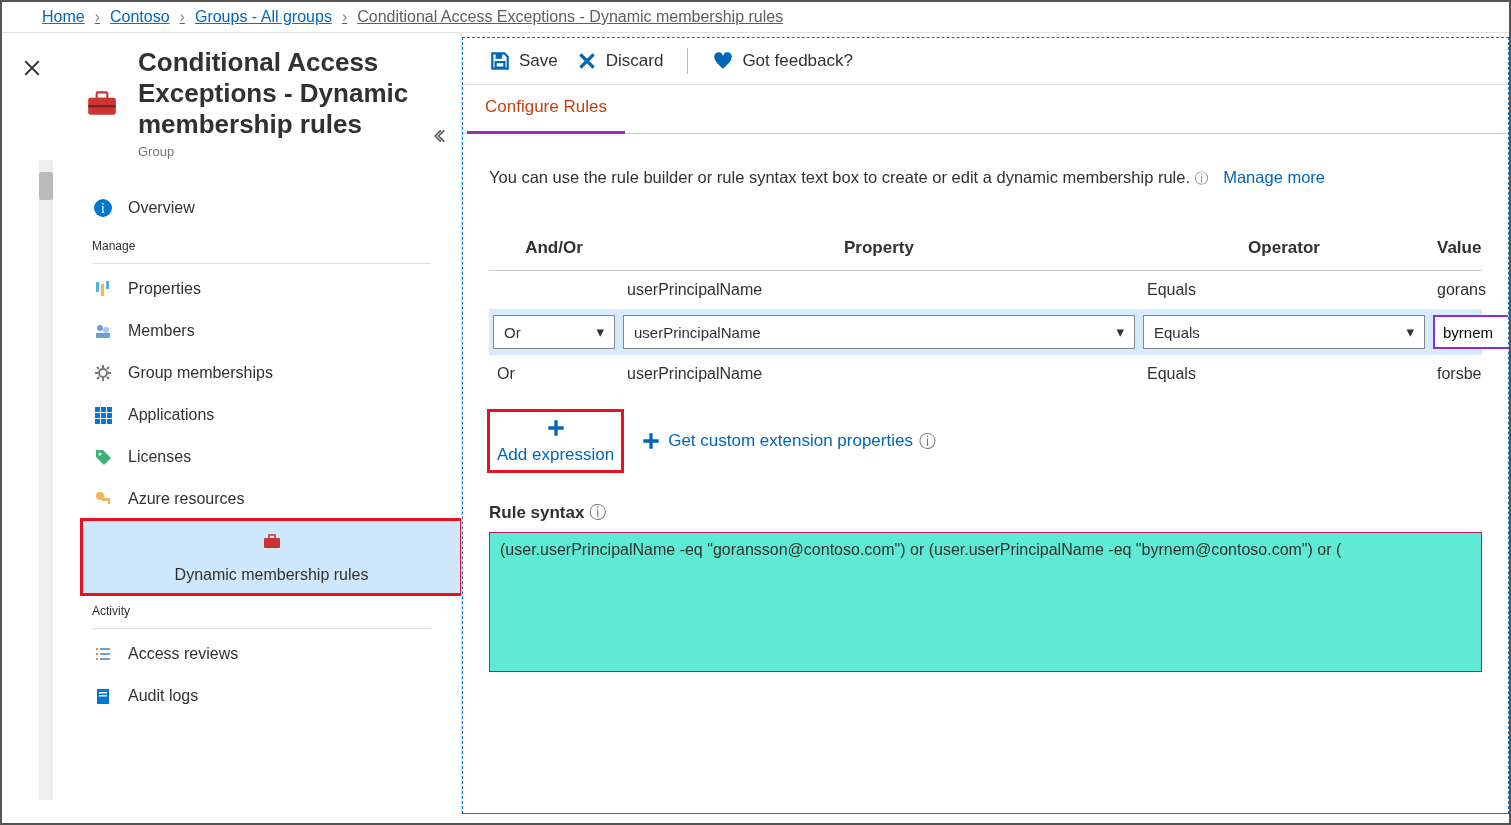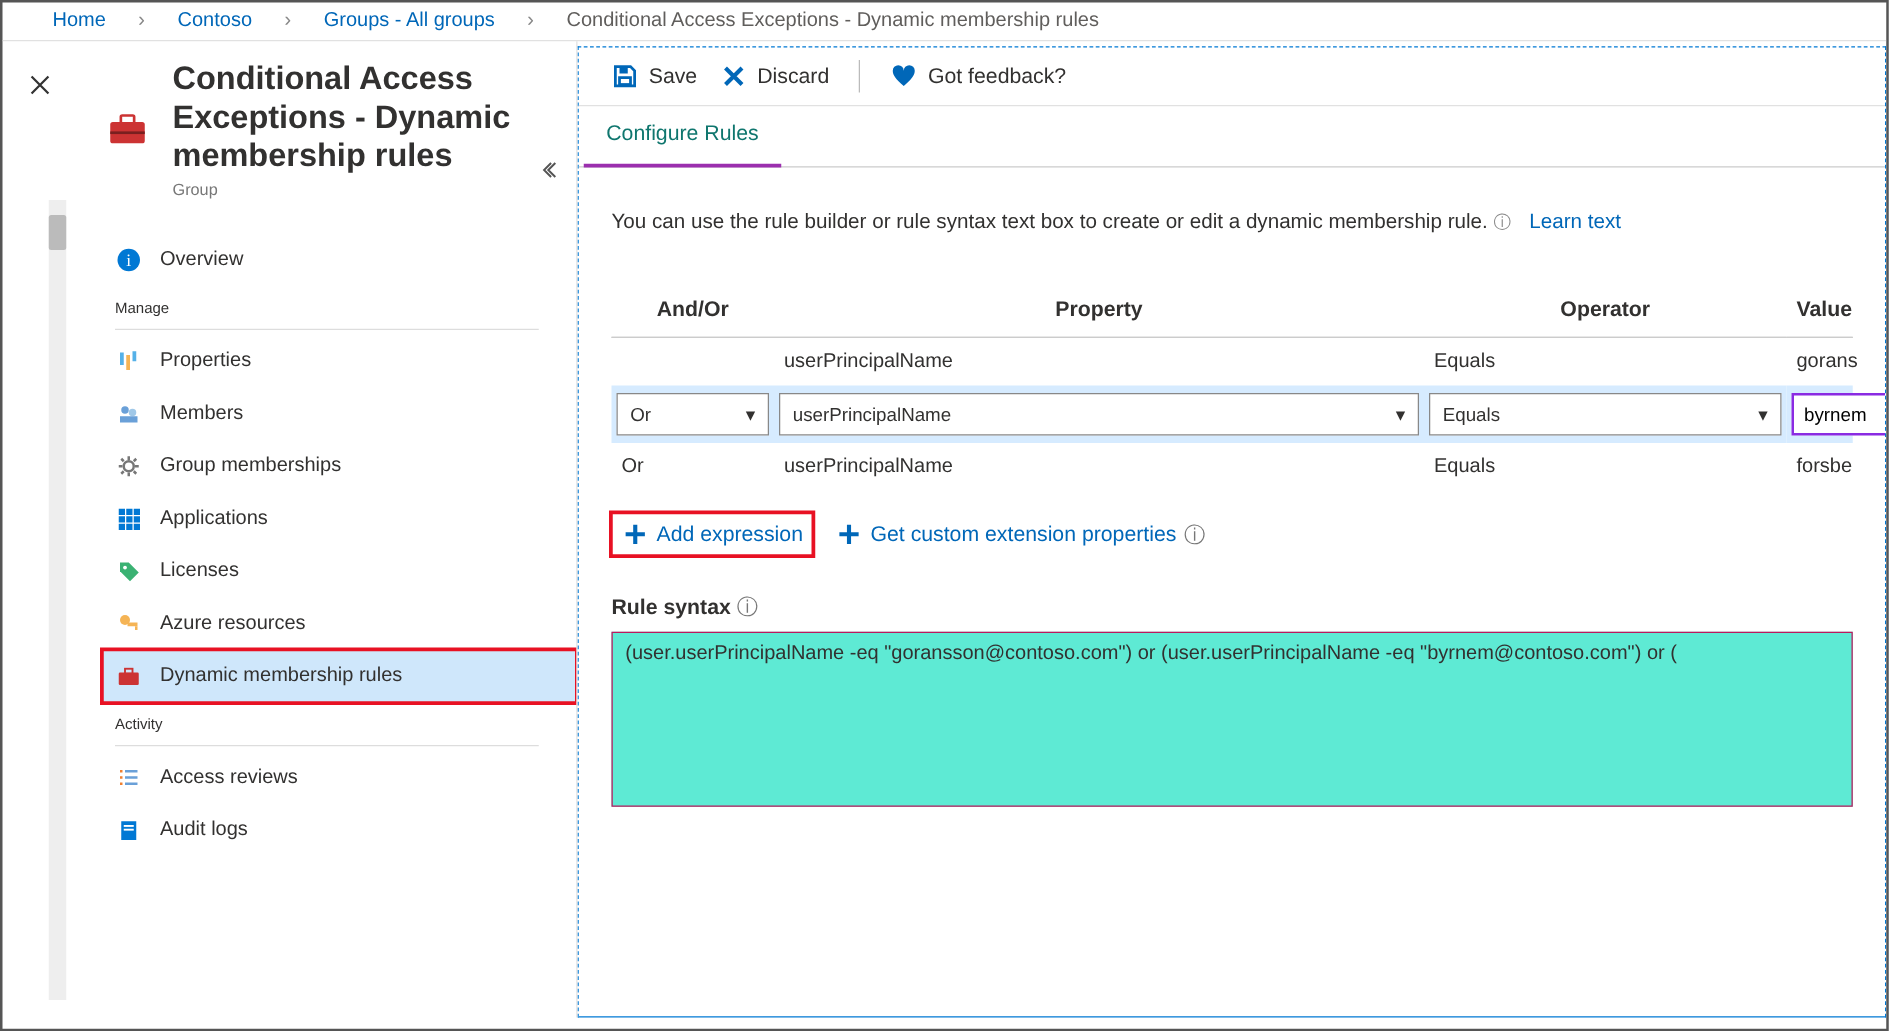--- a/index.html
+++ b/index.html
@@ -16,22 +16,23 @@
   }
   a { color: #0067b8; text-decoration: none; cursor: pointer; }
 
   
   .breadcrumb {
     padding: 6px 20px 6px 40px;
     border-bottom: 1px solid #e1e1e1;
     font-size: 16px;
     display: flex;
     align-items: center;
-    gap: 26px;
+    gap: 10px;
     color: #605e5c;
+    text-decoration: underline;
   }
   .breadcrumb .bc-link { color: #0067b8; }
   .breadcrumb .bc-sep  { color: #888; }
   .breadcrumb .bc-last { color: #605e5c; }
 
   .layout { display: flex; height: calc(100% - 40px); }
 
   .close-col {
     width: 60px; display:flex; justify-content:center; padding-top:26px;
     border-right: 0;
@@ -67,38 +68,38 @@
   .side-item {
     display:flex; align-items:center; gap:14px;
     padding: 10px 10px 10px 10px;
     font-size: 16px; color:#323130; cursor:pointer;
   }
   .side-item.selected {
     background:#cfe7fb;
   }
   .side-item .icon { width:22px; height:22px; display:flex; align-items:center; justify-content:center; }
 
-  .highlight-red { outline: 3px solid #e81123; outline-offset: -1px; }
+  .highlight-red { outline: 3px solid #e81123; outline-offset: -1px; flex-direction: column; }
 
   
   .right-panel { flex:1; display:flex; flex-direction:column; border:1px solid #0078d4; border-top:1px dashed #0078d4; border-left:1px dashed #0078d4; border-right:1px dashed #0078d4; margin-top:4px;}
   .toolbar {
     display:flex; align-items:center; gap:18px; padding: 10px 26px;
     border-bottom: 1px solid #e1e1e1;
     font-size:17px;
   }
   .toolbar .tb-btn { display:flex; align-items:center; gap:8px; cursor:pointer; color:#323130;text-align:right;}
   .toolbar .tb-sep { width:1px; height:26px; background:#bbb; margin:0 6px;}
   .toolbar svg { width:22px; height:22px; }
 
   .tabs { display:flex; border-bottom:1px solid #ccc; padding-left:4px;}
   .tab {
     padding: 12px 18px 14px; font-size:17px; color:#323130; cursor:pointer;
   }
-  .tab.active { color: #0f766e; border-bottom: 3px solid #9b2fae; margin-bottom:-1px;}
+  .tab.active { color: #c2410c; border-bottom: 3px solid #9b2fae; margin-bottom:-1px;}
 
   .content { padding: 34px 26px 20px 26px; overflow:auto; }
   .intro { font-size:16.5px; color:#323130; }
   .intro .info-icon { color:#888; font-size:14px; }
   .intro a { margin-left:10px; }
 
   table.rule-table {
     margin-top: 40px; width: 100%; border-collapse: collapse; table-layout:fixed;
   }
   table.rule-table th {
@@ -325,21 +326,21 @@
     </div>
 
     <div class="tabs">
       <div class="tab active">Configure Rules</div>
     </div>
 
     <div class="content">
       <div class="intro">
         <span>You can use the rule builder or rule syntax text box to create or edit a dynamic membership rule.</span>
         <span class="info-icon">ⓘ</span>
-        <a>Learn text</a>
+        <a>Manage more</a>
       </div>
 
       <table class="rule-table">
         <colgroup>
             <col class="col-andor">
             <col class="col-prop">
             <col class="col-op">
             <col class="col-val">
           </colgroup>
         <thead>

